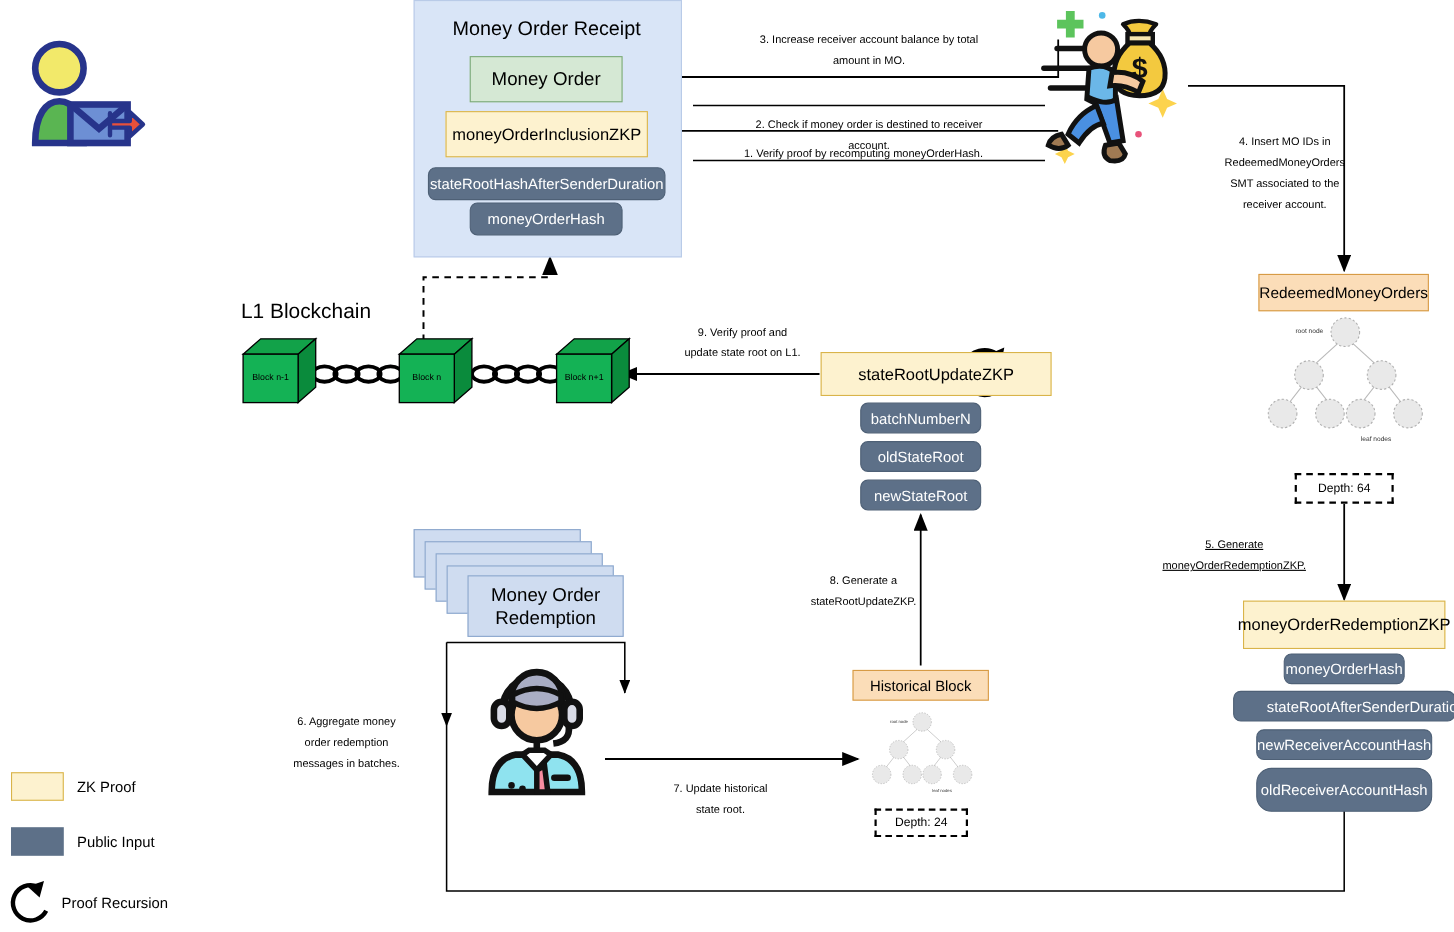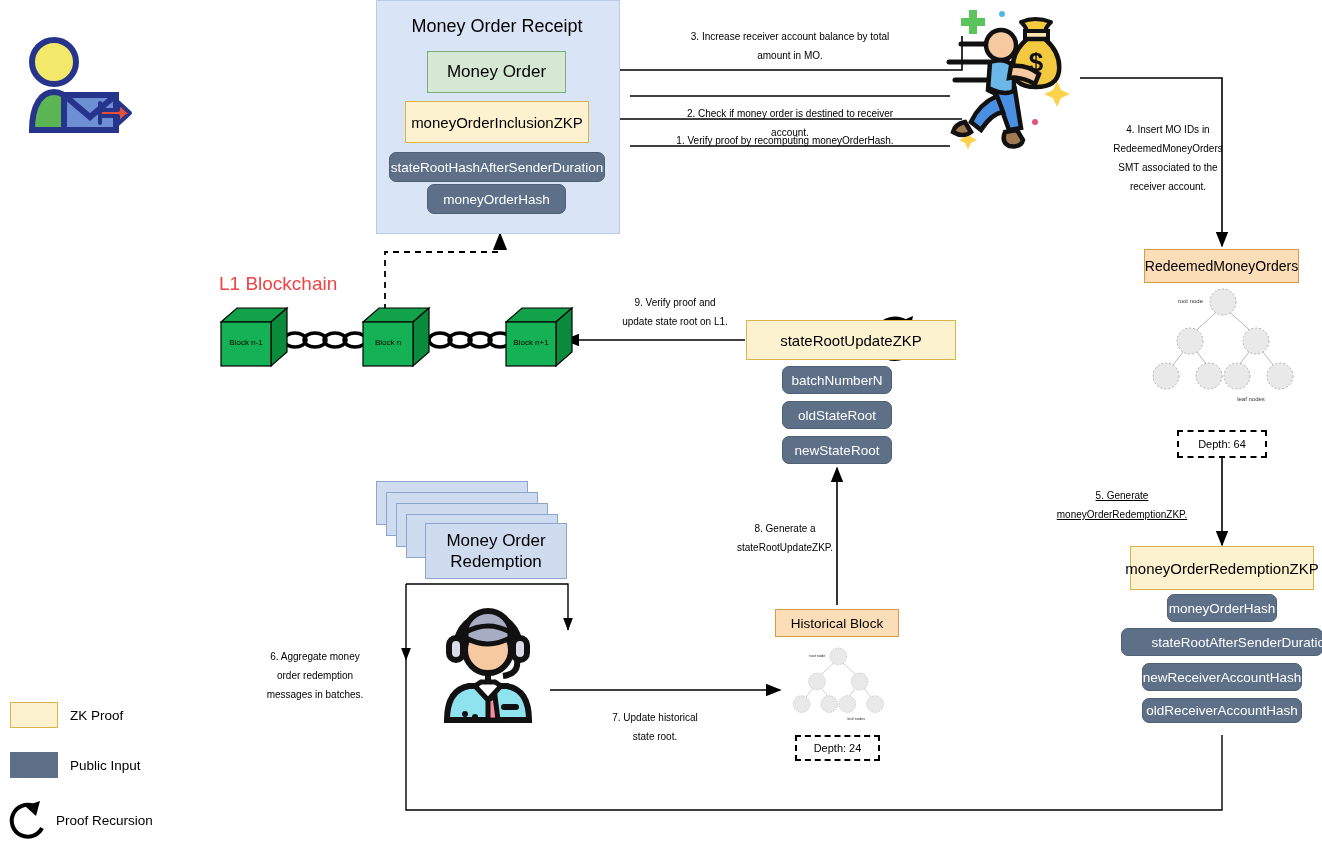--- a/index.html
+++ b/index.html
@@ -1,20 +1,20 @@
 <!DOCTYPE html>
 <html><head>
 <meta charset="utf-8">
 <style>
   html,body{margin:0;padding:0;background:#ffffff;}
   body{width:1322px;height:847px;position:relative;overflow:hidden;
        font-family:"Liberation Sans","DejaVu Sans",sans-serif;color:#000;}
   .abs{position:absolute;}
   .lbl{font-size:10px;line-height:19px;text-align:center;color:#000;white-space:pre-line;}
-  .ttl{font-size:19px;color:#ef4444;}
+  .ttl{font-size:19px;color:#000000;}
 
   
   .panel{background:#d9e5f7;border:1px solid #b9cbe8;}
   .panel-title{font-size:18px;text-align:center;}
 
   .box{box-sizing:border-box;display:flex;align-items:center;justify-content:center;
        text-align:center;font-size:15px;}
   .green{background:#d5e8d4;border:1.5px solid #7ba97a;color:#000;}
   .zk{background:#fdf2cf;border:1.5px solid #d9b44a;color:#000;}
   .zk-orange{background:#fbddb8;border:1.5px solid #d79b45;color:#000;}
@@ -165,21 +165,21 @@
 <div class="abs depth" style="left:1177px;top:430px;width:90px;height:28px;">Depth: 64</div>
 
 <div class="abs lbl" style="left:1022px;top:486px;width:200px;text-decoration:underline;">5. Generate
 moneyOrderRedemptionZKP.</div>
 
 <div class="abs box zk" style="left:1130px;top:546px;width:184px;height:44px;">moneyOrderRedemptionZKP</div>
 
 <div class="abs box pub" style="left:1167px;top:594px;width:110px;height:28px;">moneyOrderHash</div>
 <div class="abs box pub" style="left:1121px;top:628px;width:202px;height:28px;padding-left:40px;">stateRootAfterSenderDuration</div>
 <div class="abs box pub" style="left:1142px;top:663px;width:160px;height:28px;">newReceiverAccountHash</div>
-<div class="abs box pub" style="left:1142px;top:698px;width:160px;height:25px;">oldReceiverAccountHash</div>
+<div class="abs box pub" style="left:1142px;top:698px;width:160px;height:40px;border-radius:14px;">oldReceiverAccountHash</div>
 
 <div class="abs ttl" style="left:219px;top:273px;">L1 Blockchain</div>
 
 <svg class="abs" style="left:215px;top:300px;" width="360" height="80" viewBox="0 0 360 80">
 
   <g fill="none" stroke="#000" stroke-width="3.5">
     <ellipse cx="80" cy="40" rx="11" ry="7"></ellipse>
       <ellipse cx="100" cy="40" rx="11" ry="7"></ellipse>
     <ellipse cx="120" cy="40" rx="11" ry="7"></ellipse>
       <ellipse cx="140" cy="40" rx="11" ry="7"></ellipse>

